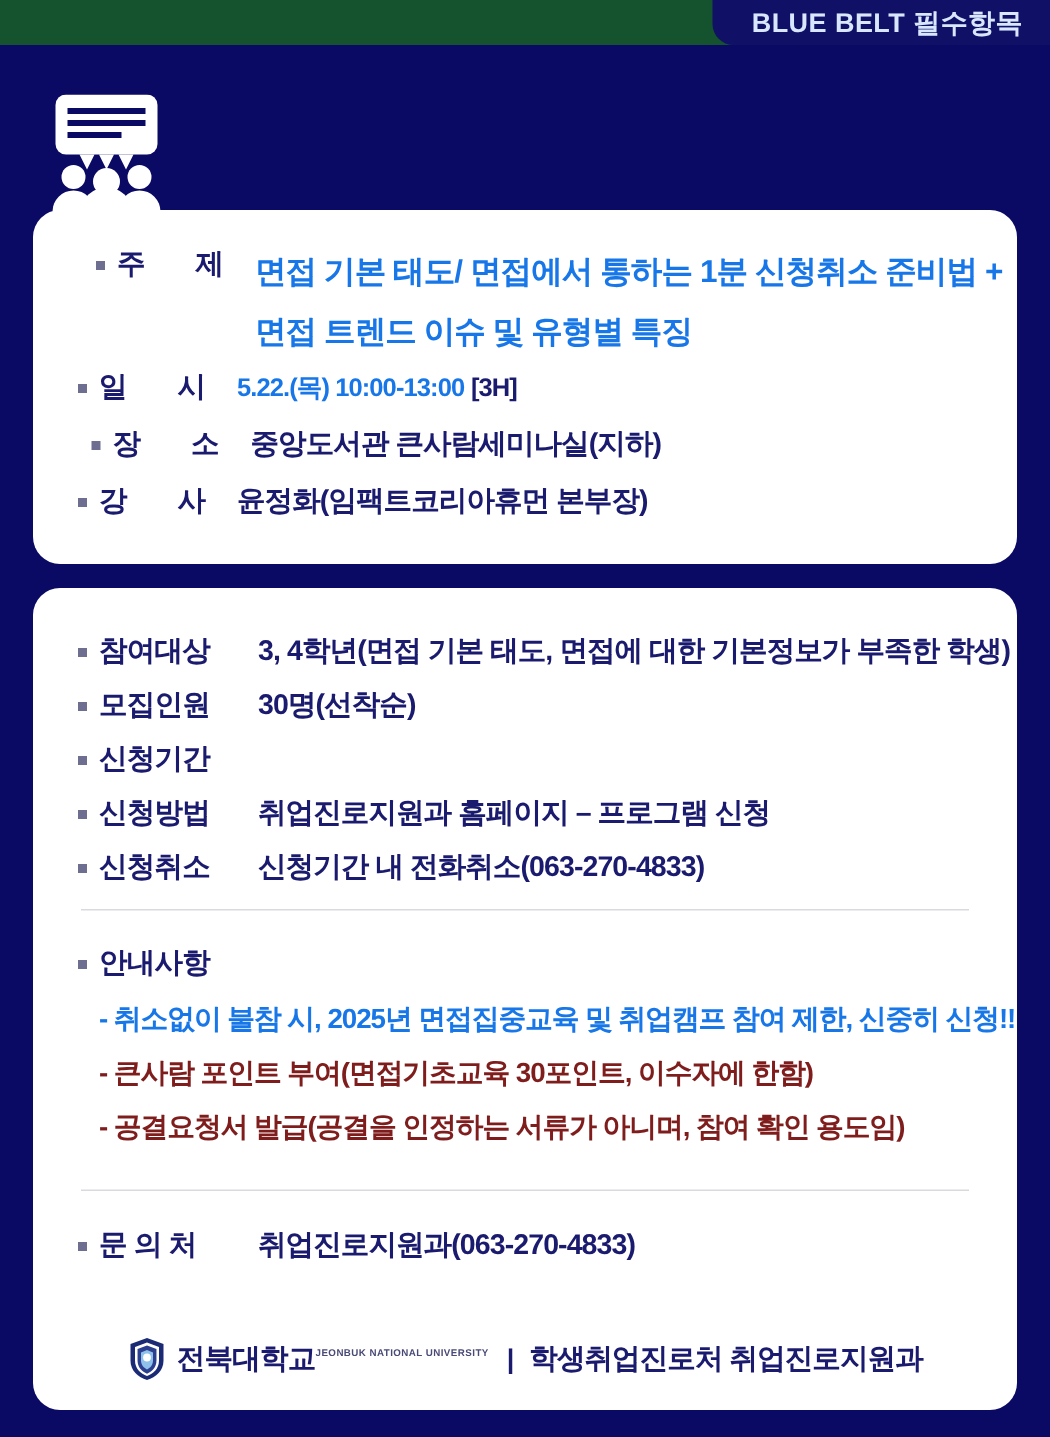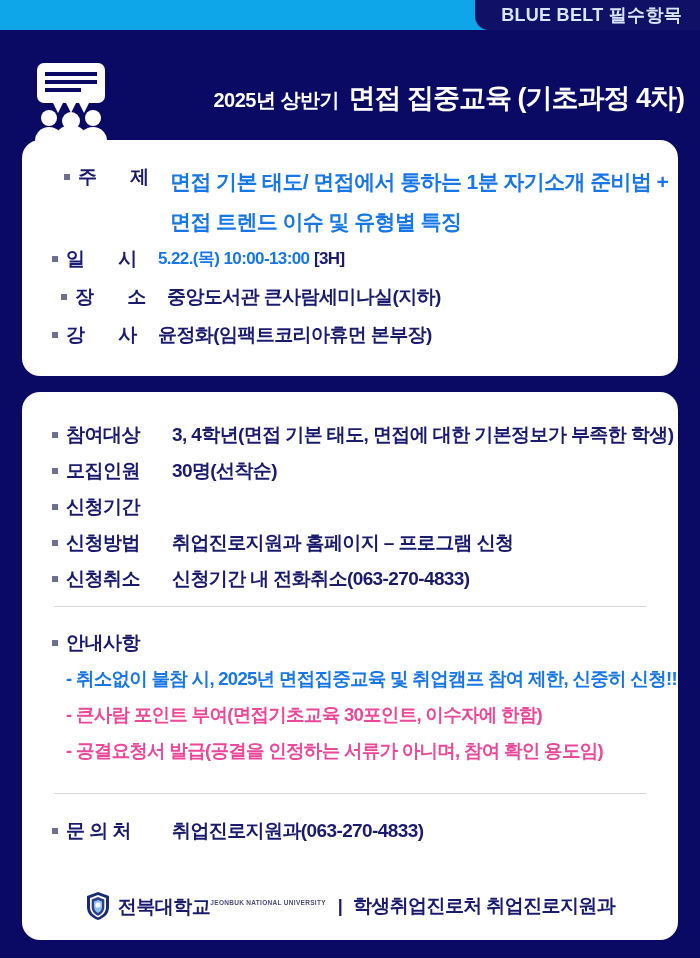--- a/index.html
+++ b/index.html
@@ -15,21 +15,21 @@
     overflow: hidden;
     position: relative;
   }
 
   
   .top-bar {
     position: absolute;
     top: 0; left: 0;
     width: 700px;
     height: 30px;
-    background: #0ea5e9;
+    background: #14532d;
   }
   .belt-tag {
     position: absolute;
     top: 0;
     right: 0;
     height: 30px;
     background: #101066;
     border-bottom-left-radius: 14px;
     display: flex;
     align-items: center;
@@ -159,21 +159,21 @@
   #div1 { top: 214px; }
   #div2 { top: 401px; }
 
   .notes-head { position: absolute; top: 236px; left: 0; right: 0; }
   .note-line {
     position: absolute;
     left: 44px;
     font-weight: bold;
     font-size: 18.5px;
     letter-spacing: -0.7px;
-    color: #ec4899;
+    color: #7f1d1d;
     white-space: nowrap;
   }
   .note-line.blue { color: #1877e8; }
   #note1 { top: 274px; }
   #note2 { top: 310px; }
   #note3 { top: 346px; }
 
   .contact { position: absolute; top: 424px; left: 0; right: 0; }
 
   
@@ -250,33 +250,29 @@
       <polygon points="46,40 56,40 51,50" fill="#ffffff"></polygon>
 
       <circle cx="16" cy="55" r="8" fill="#ffffff"></circle>
       <circle cx="60" cy="55" r="8" fill="#ffffff"></circle>
       <path d="M2 78 a14 14 0 0 1 28 0 z" fill="#ffffff"></path>
       <path d="M46 78 a14 14 0 0 1 28 0 z" fill="#ffffff"></path>
       <circle cx="38" cy="58" r="9" fill="#ffffff"></circle>
       <path d="M21 78 a17 16 0 0 1 34 0 z" fill="#ffffff"></path>
     </svg>
   </div>
-  <div class="title-text">
-    <span class="title-pre">2025년  상반기</span>
-    <span class="title-main">면접 집중교육 (기초과정 4차)</span>
-  </div>
 </div>
 
 <div class="card" id="card-top">
 
   <div class="row r1">
     <span class="bullet"></span>
     <span class="label w-spaced">주 제</span>
     <span>
-      <span class="value blue">면접 기본 태도/ 면접에서 통하는 1분 자기소개 준비법 +</span><br>
+      <span class="value blue">면접 기본 태도/ 면접에서 통하는 1분 신청취소 준비법 +</span><br>
       <span class="value blue">면접 트렌드 이슈 및 유형별 특징</span>
     </span>
   </div>
 
   <div class="row r2">
     <span class="bullet"></span>
     <span class="label w-spaced">일 시</span>
     <span>
       <span class="value blue">5.22.(목) 10:00-13:00</span>
       <span class="value navy sub">[3H]</span>

